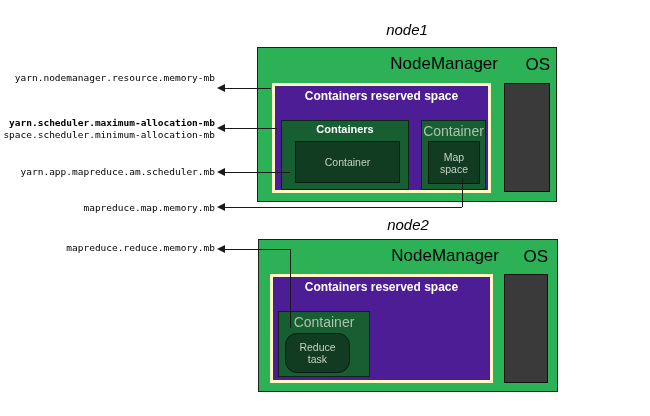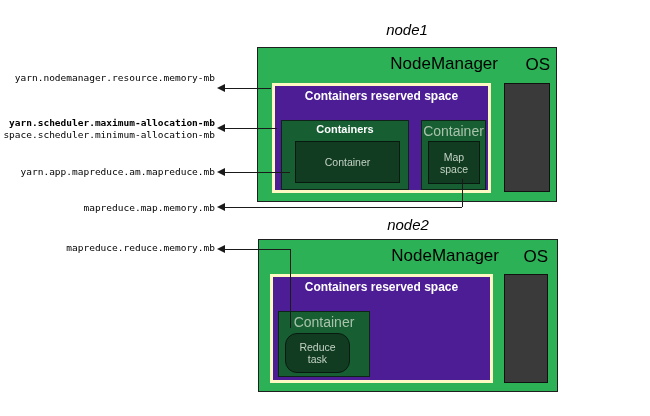--- a/index.html
+++ b/index.html
@@ -90,21 +90,21 @@
         </div>
       </div>
     </div>
 
     <div class="abs osbar" style="left:245px;top:34px;width:44px;height:109px;"></div>
   </div>
 
   <div class="abs cfglabel" style="top:72px;">yarn.nodemanager.resource.memory-mb</div>
   <div class="abs cfglabel" style="top:117px;font-weight:bold;">yarn.scheduler.maximum-allocation-mb</div>
   <div class="abs cfglabel" style="top:129px;">space.scheduler.minimum-allocation-mb</div>
-  <div class="abs cfglabel" style="top:166px;">yarn.app.mapreduce.am.mapreduce.mb</div>
+  <div class="abs cfglabel" style="top:166px;">yarn.app.mapreduce.am.scheduler.mb</div>
   <div class="abs cfglabel" style="top:202px;">mapreduce.map.memory.mb</div>
   <div class="abs cfglabel" style="top:242px;">mapreduce.reduce.memory.mb</div>
 
   <div class="abs hline" style="left:225px;top:88px;width:46px;"></div>
   <div class="abs ahead" style="left:217px;top:84px;"></div>
 
   <div class="abs hline" style="left:225px;top:128px;width:52px;"></div>
   <div class="abs ahead" style="left:217px;top:124px;"></div>
 
   <div class="abs hline" style="left:225px;top:172px;width:65px;"></div>

